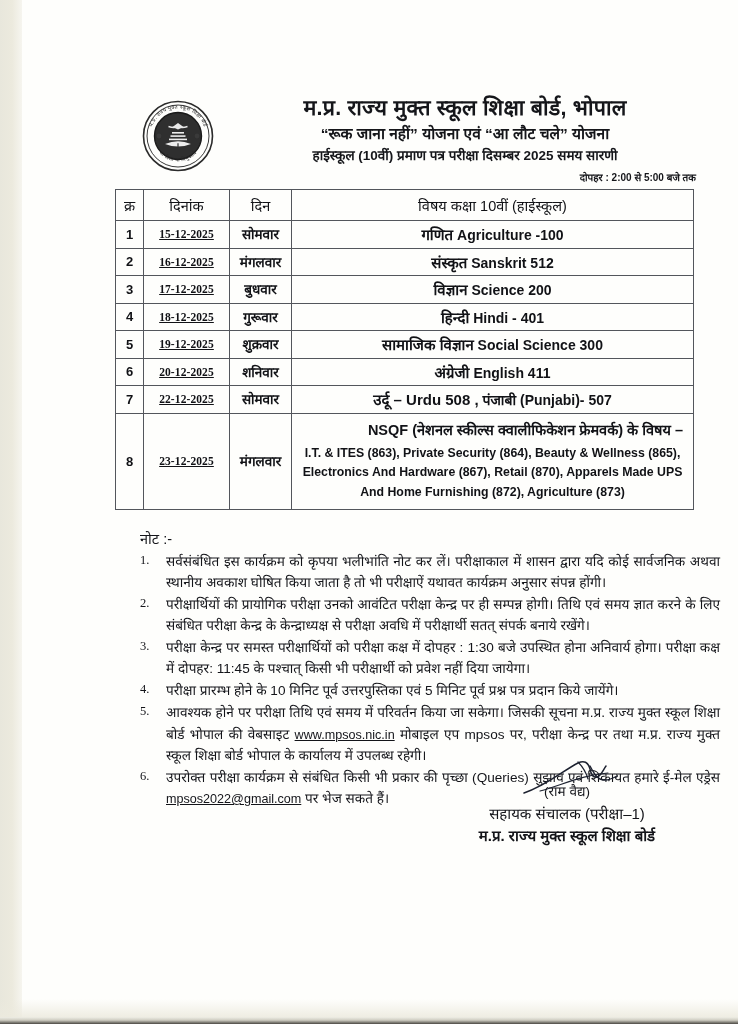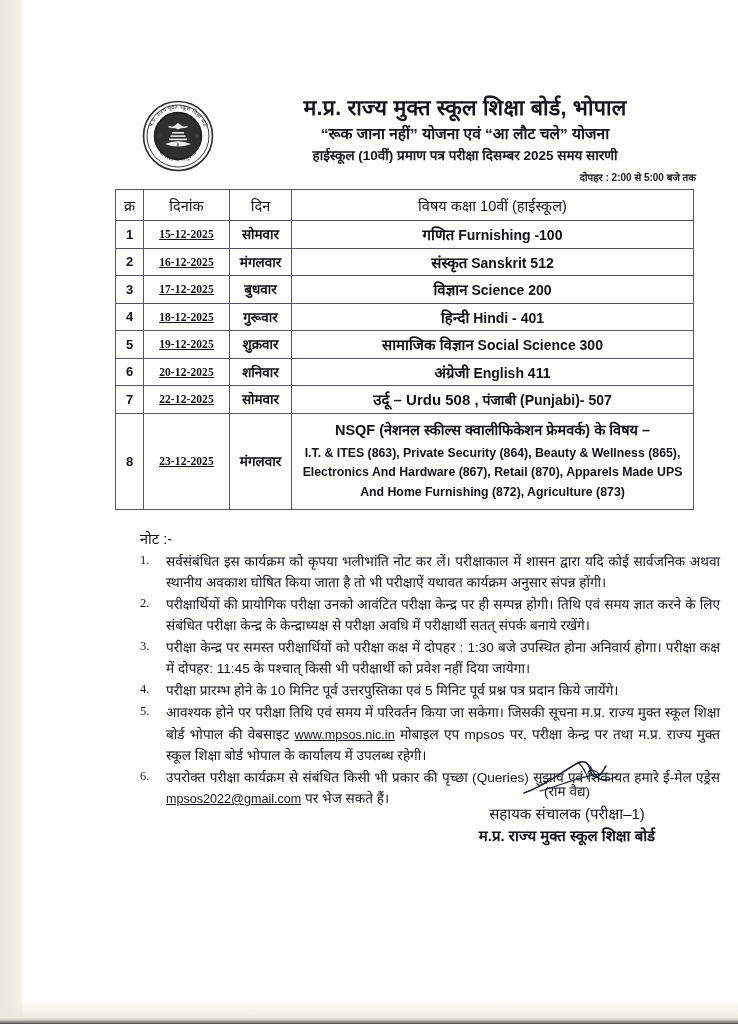--- a/index.html
+++ b/index.html
@@ -135,20 +135,21 @@
 
   .nsqf-cell {
     height: 78px;
     padding: 5px 10px 6px 10px !important;
     line-height: 1.52;
   }
   .nsqf-head {
     font-size: 14.5px;
     font-weight: bold;
     margin-bottom: 3px;
+    text-align: right;
   }
   .nsqf-body {
     font-size: 12.3px;
     font-weight: bold;
     line-height: 1.62;
   }
 
   
   .notes {
     position: absolute;
@@ -263,21 +264,21 @@
           <th>दिनांक</th>
           <th>दिन</th>
           <th>विषय कक्षा 10वीं (हाईस्कूल)</th>
         </tr>
       </thead>
       <tbody id="schedule-body">
           <tr>
             <td class="cell-sr">1</td>
             <td class="cell-date">15-12-2025</td>
             <td class="cell-day">सोमवार</td>
-            <td class="cell-subj"><span class="hi">गणित</span> <span>Furnishing  -100</span></td>
+            <td class="cell-subj"><span class="hi">गणित</span> <span>Agriculture  -100</span></td>
           </tr>
           <tr>
             <td class="cell-sr">2</td>
             <td class="cell-date">16-12-2025</td>
             <td class="cell-day">मंगलवार</td>
             <td class="cell-subj"><span class="hi">संस्कृत</span> <span>Sanskrit  512</span></td>
           </tr>
           <tr>
             <td class="cell-sr">3</td>
             <td class="cell-date">17-12-2025</td>

